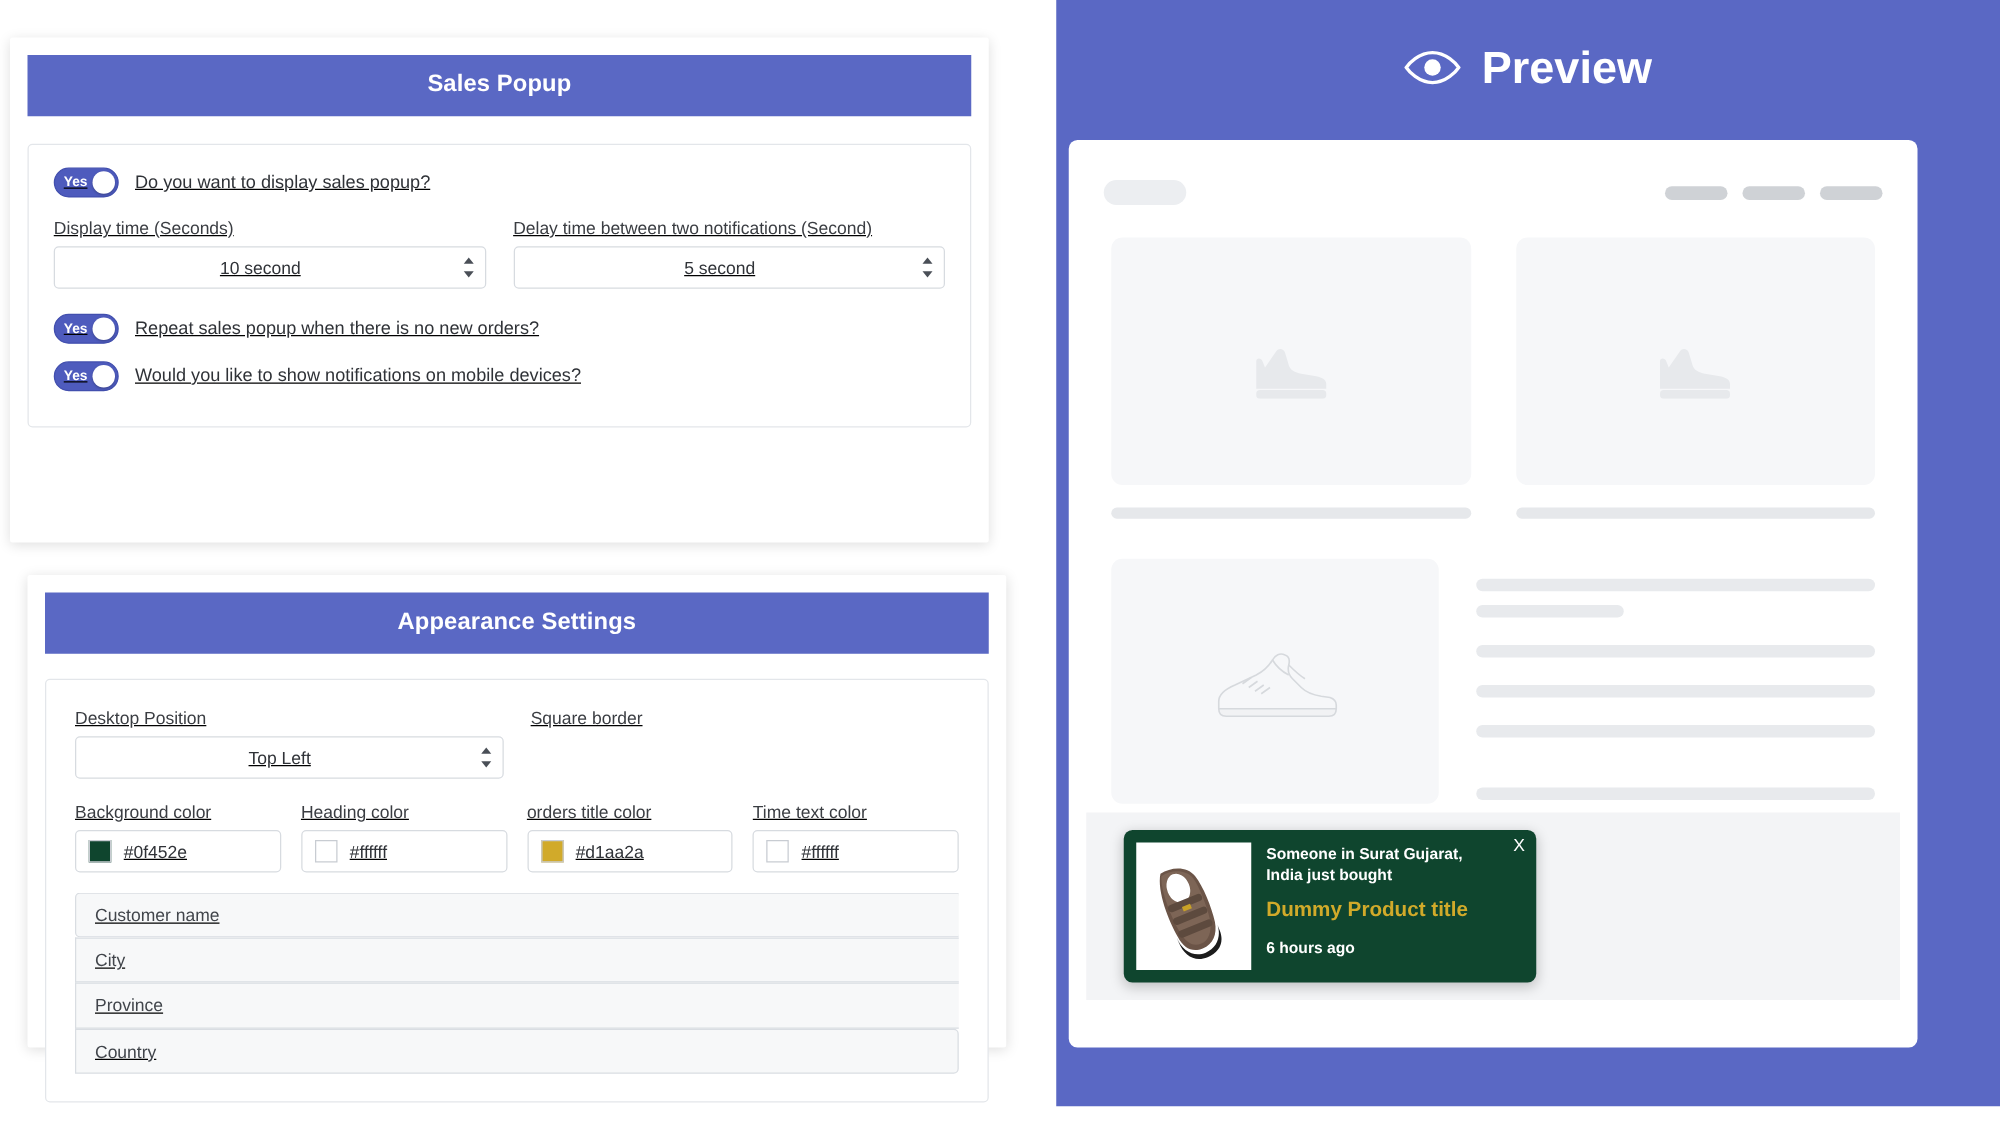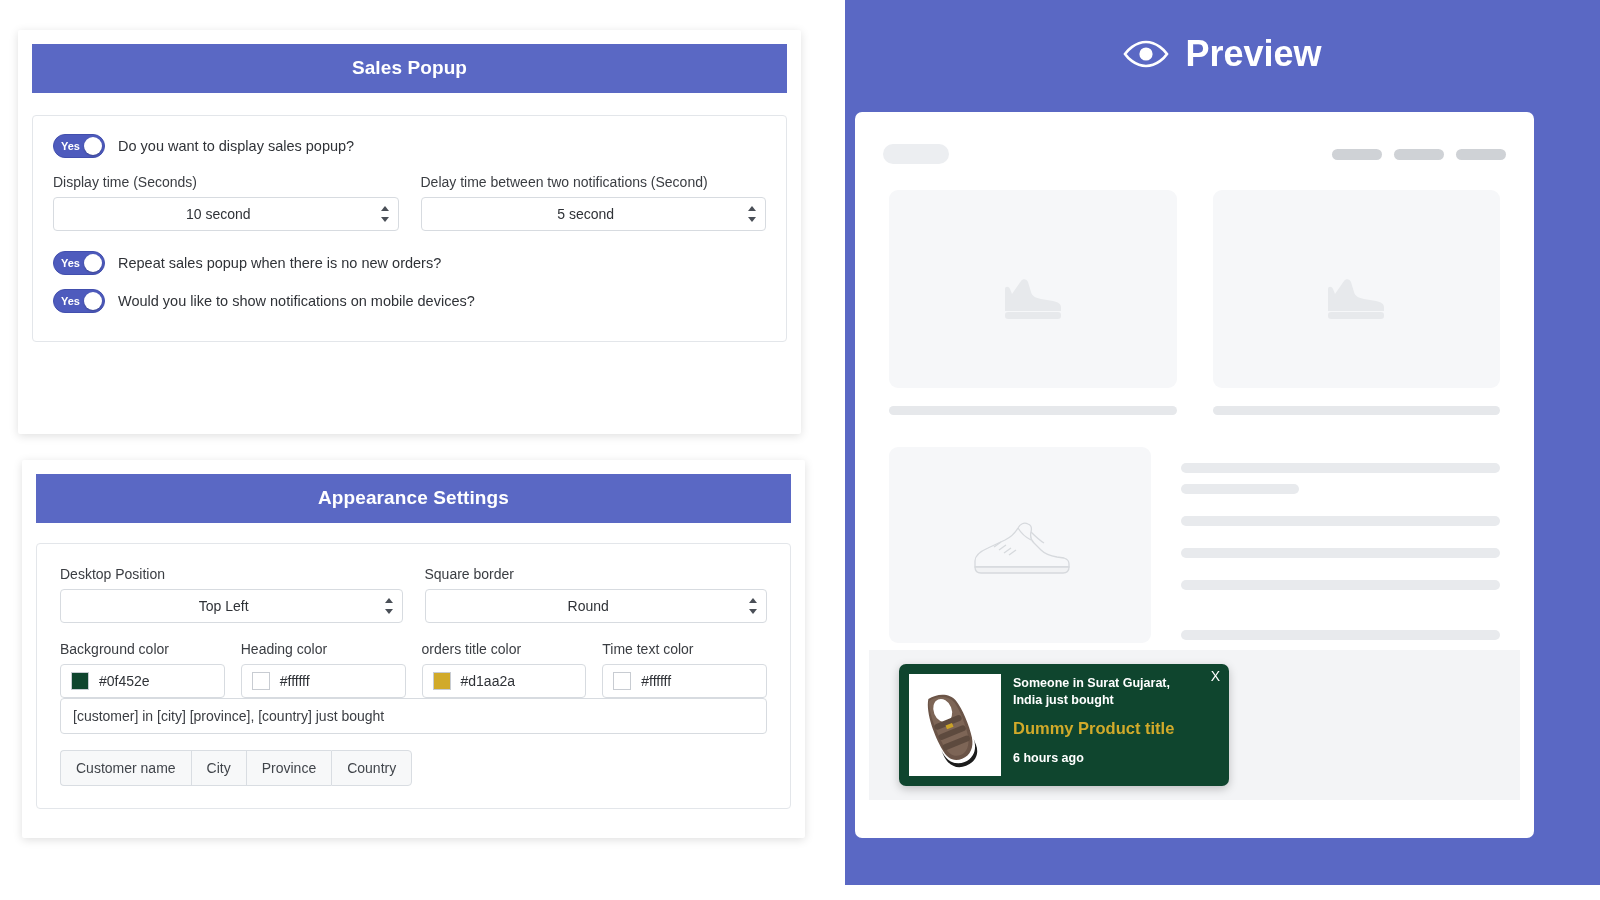--- a/index.html
+++ b/index.html
@@ -15,38 +15,39 @@
   .left-col {
     position: absolute; left: 0; top: 0; width: 845px; height: 900px;
     background: #ffffff;
   }
   .card {
     position: absolute;
     background: #ffffff;
     box-shadow: 0 2px 10px rgba(0,0,0,0.13);
     border-radius: 2px;
   }
-  .card-sales { left: 18px; top: 30px; width: 783px; height: 404px; padding: 14px; }
+  .card-sales { left: 8px; top: 30px; width: 783px; height: 404px; padding: 14px; }
   .card-appearance { left: 22px; top: 460px; width: 783px; height: 378px; padding: 14px; }
 
   .card-header {
     background: #5a68c4;
     color: #ffffff;
     text-align: center;
     font-size: 19px;
     font-weight: bold;
     padding: 13px 0 14px;
     letter-spacing: 0.1px;
   }
   .card-body-outline {
     border: 1px solid #e3e6ea;
     border-radius: 4px;
     margin-top: 22px;
     padding: 18px 20px 22px;
     background: #fff;
+    text-decoration: underline;
   }
   .card-appearance .card-body-outline { margin-top: 20px; padding: 18px 23px 22px; }
 
   
   .toggle-row { display: flex; align-items: center; margin-bottom: 6px; }
   .toggle {
     position: relative;
     width: 52px; height: 24px;
     background: #4e5bbd;
     border-radius: 14px;
@@ -115,21 +116,21 @@
     border: 1px solid #c8ccd2; flex: 0 0 auto;
   }
 
   .heading-label { display:block; font-size:14px; color:#3a3d42; margin: 20px 0 8px; }
   .heading-input {
     width: 100%; height: 36px;
     border: 1px solid #d7dbe0; border-radius: 4px;
     display: flex; align-items: center; padding: 0 12px;
     font-size: 14px; color: #3a3d42;
   }
-  .btn-group { display: flex; margin-top: 16px; }
+  .btn-group { display: flex; margin-top: 16px; flex-direction: column; }
   .btn-group .lbl-btn {
     background: #f7f8f9;
     border: 1px solid #d9dde2;
     border-right: none;
     font-size: 14px; color: #41454b;
     padding: 8px 15px;
     line-height: 1.3;
   }
   .btn-group .lbl-btn:first-child { border-radius: 4px 0 0 4px; }
   .btn-group .lbl-btn:last-child { border-right: 1px solid #d9dde2; border-radius: 0 4px 4px 0; }
@@ -286,27 +287,20 @@
             <div class="select-box">
               <span>Top Left</span>
               <span class="spinner">
                   <i class="up"></i>
                   <i class="dn"></i>
                 </span>
             </div>
           </div>
           <div class="field">
             <span class="field-label">Square border</span>
-            <div class="select-box">
-              <span>Round</span>
-              <span class="spinner">
-                  <i class="up"></i>
-                  <i class="dn"></i>
-                </span>
-            </div>
           </div>
         </div>
 
         <div class="color-grid">
           <div class="color-field">
             <span class="field-label">Background color</span>
             <div class="color-box">
               <span class="swatch" id="sw0" style="background: rgb(15, 69, 46);"></span>
               <span>#0f452e</span>
             </div>
@@ -327,23 +321,20 @@
           </div>
           <div class="color-field">
             <span class="field-label">Time text color</span>
             <div class="color-box">
               <span class="swatch" id="sw3" style="background: rgb(255, 255, 255);"></span>
               <span>#ffffff</span>
             </div>
           </div>
         </div>
 
-        <div class="heading-input">
-          <span>[customer] in [city] [province], [country] just bought</span>
-        </div>
 
         <div class="btn-group">
           <div class="lbl-btn">Customer name</div>
           <div class="lbl-btn">City</div>
           <div class="lbl-btn">Province</div>
           <div class="lbl-btn">Country</div>
         </div>
 
       </div>
     </div>

